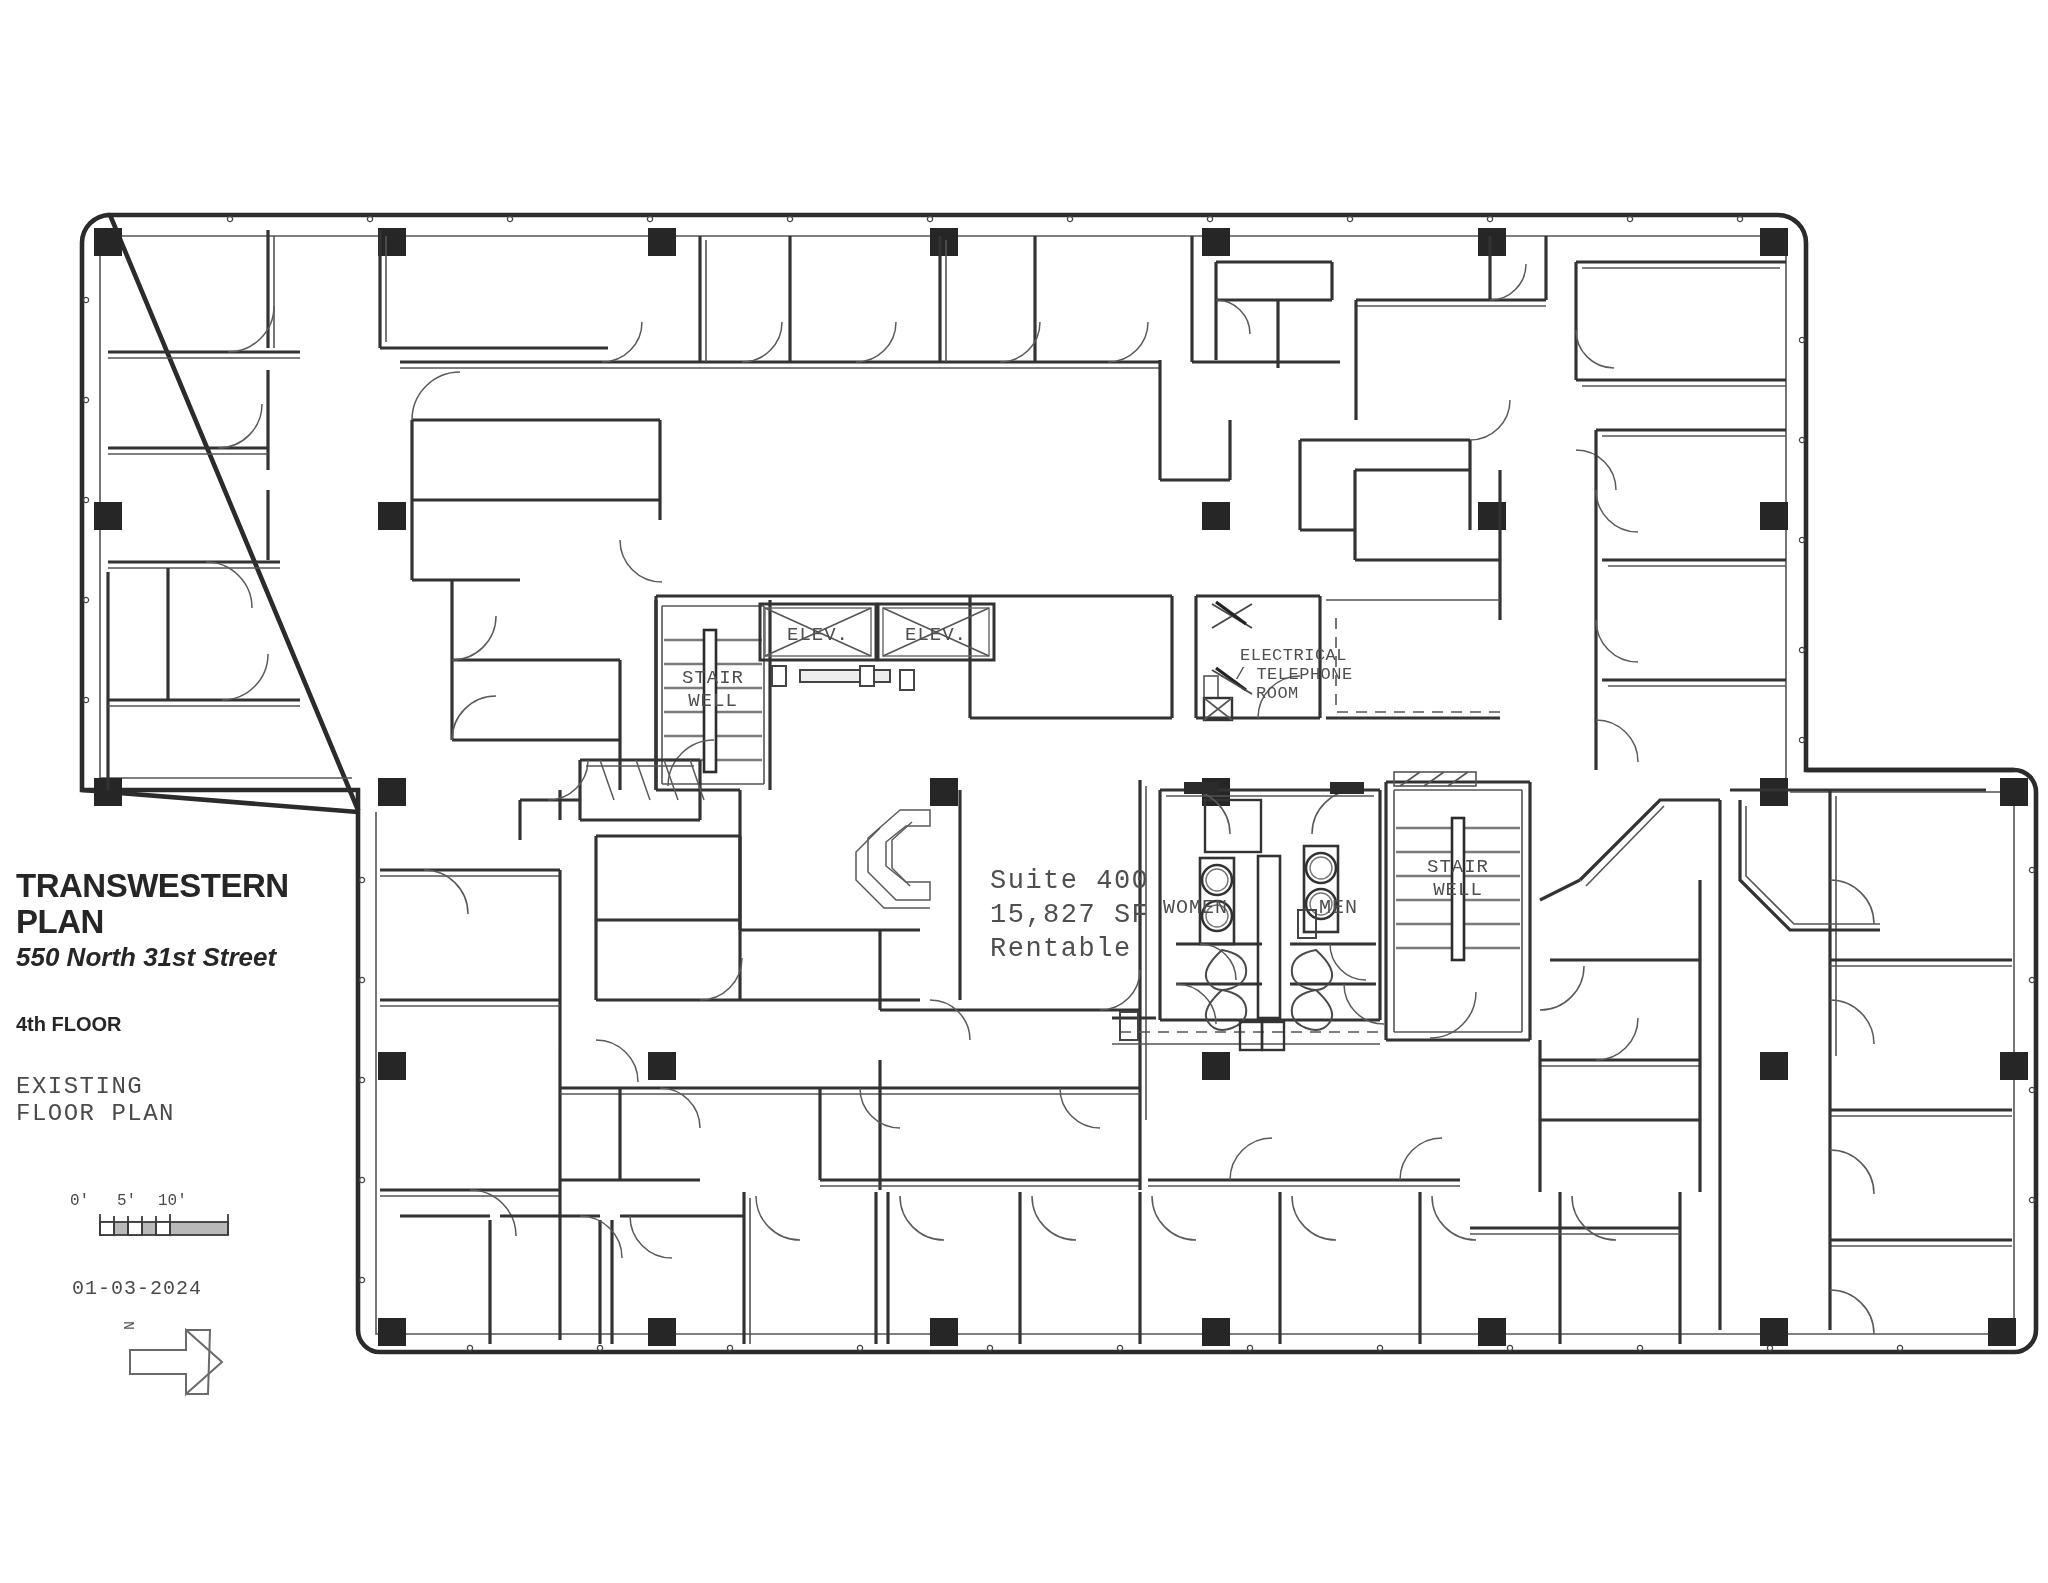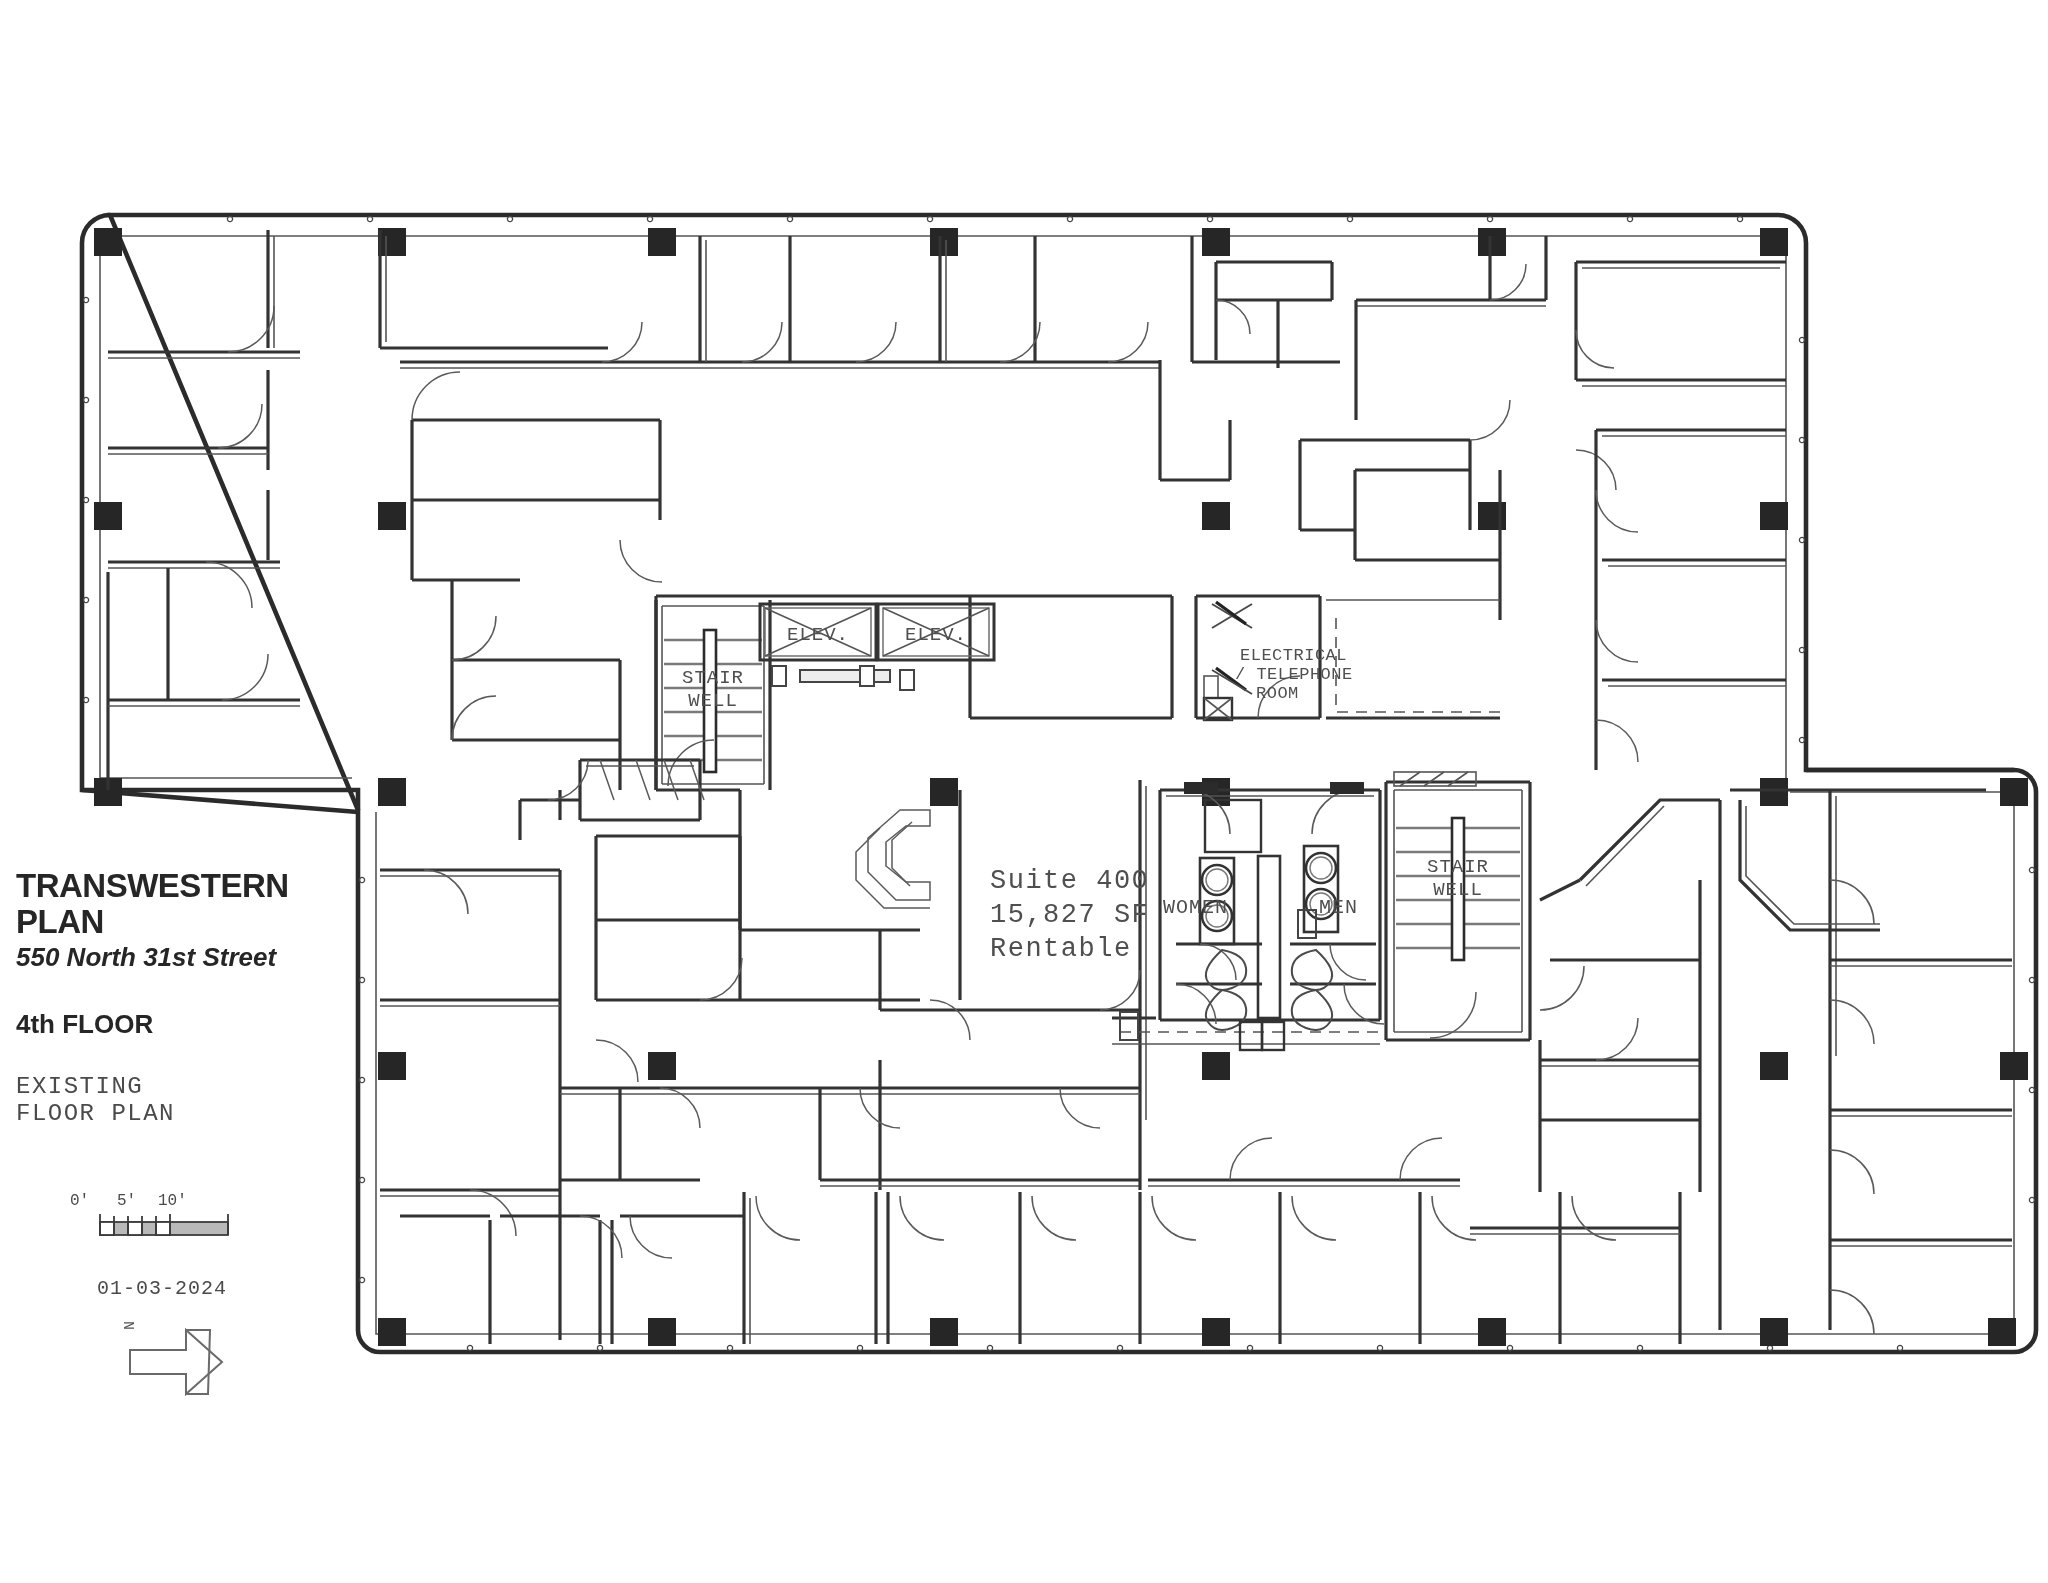--- a/index.html
+++ b/index.html
@@ -49,21 +49,21 @@
     font-weight: bold;
     font-size: 26px;
     line-height: 32px;
     color: #262626;
     margin-top: 1px;
     font-style: italic;
   }
   .tb-floor {
     font-family: "Liberation Sans", sans-serif;
     font-weight: bold;
-    font-size: 26px;
+    font-size: 20px;
     line-height: 30px;
     color: #262626;
     margin-top: 36px;
   }
   .tb-sub {
     font-family: "Liberation Mono", monospace;
     font-size: 24px;
     line-height: 27px;
     letter-spacing: 1.5px;
     color: #4a4a4a;
@@ -87,21 +87,21 @@
     top: 0;
   }
   #sb-0 { left: 0px; }
   #sb-5 { left: 47px; }
   #sb-10 { left: 88px; }
   #date-text {
     position: absolute;
     left: 72px;
     top: 1277px;
     width: 180px;
-    text-align: center;
+    text-align: left;
     font-family: "Liberation Mono", monospace;
     font-size: 20px;
     letter-spacing: 1px;
     color: #4a4a4a;
   }
   #north-label {
     position: absolute;
     left: 122px;
     top: 1330px;
     font-family: "Liberation Mono", monospace;

